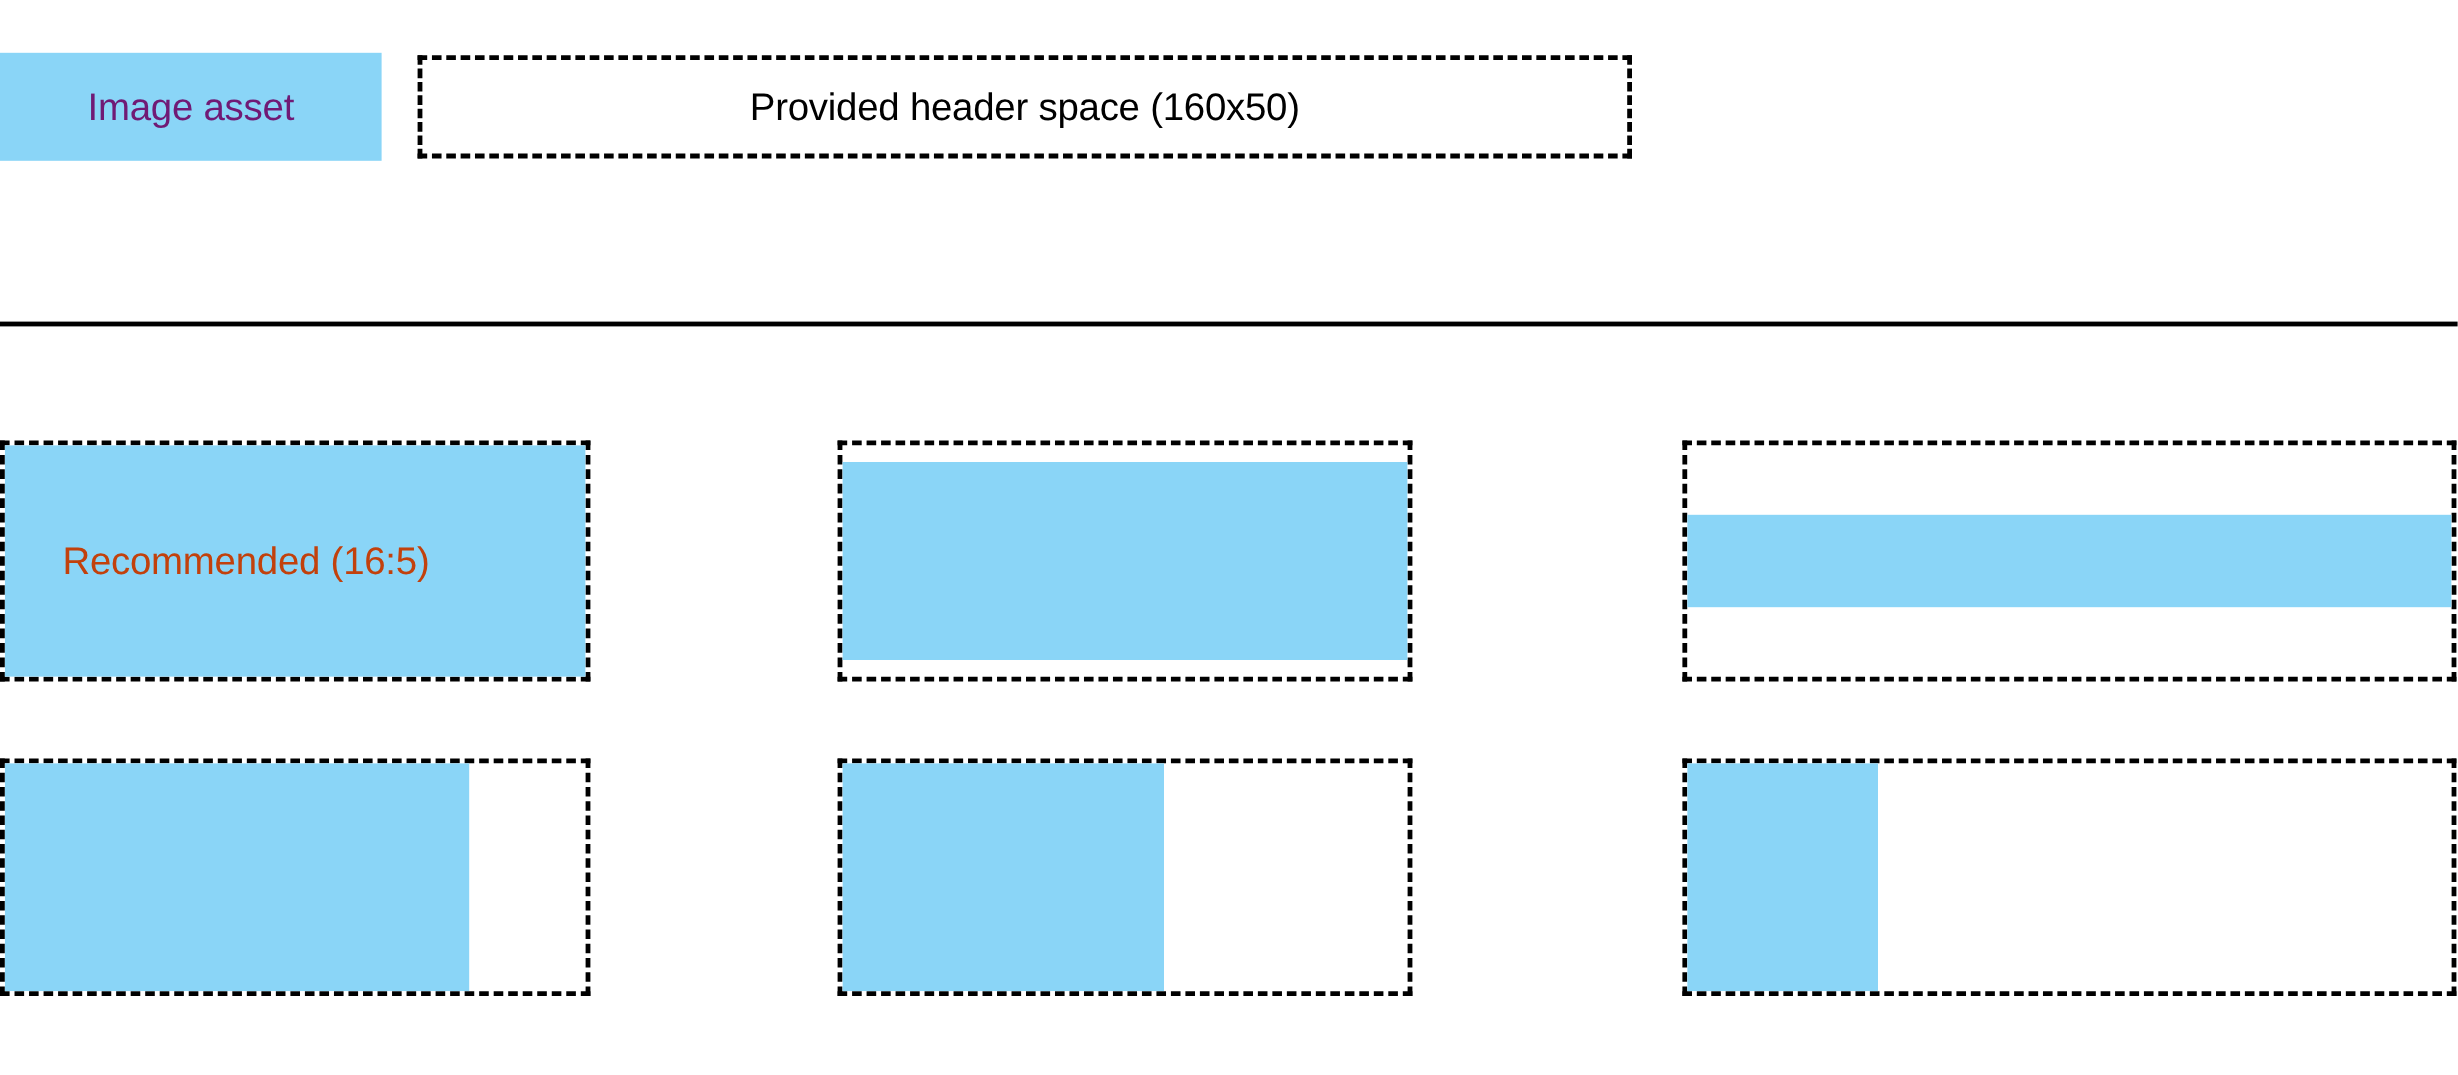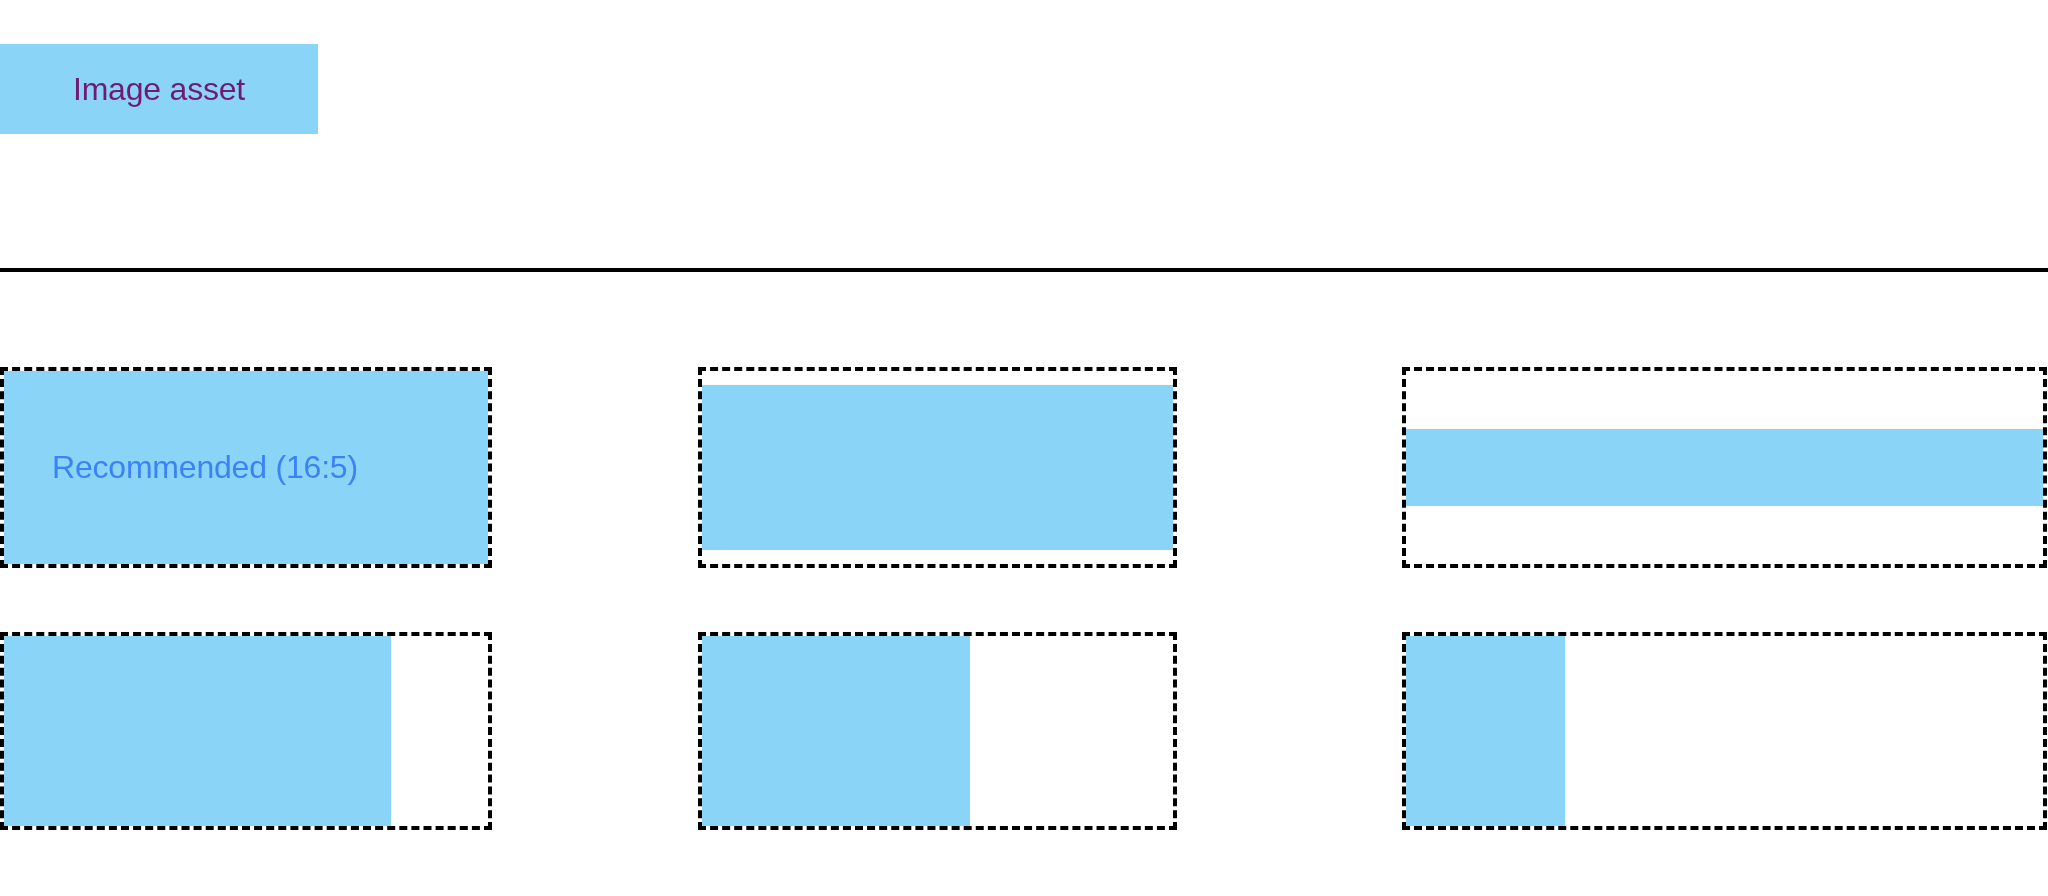--- a/index.html
+++ b/index.html
@@ -121,36 +121,39 @@
   .cell-label {
     position: absolute;
     left: 0; top: 0; right: 0; bottom: 0;
     display: flex;
     align-items: center;
     justify-content: flex-start;
     padding-left: 48px;
     box-sizing: border-box;
     font-size: 32px;
     letter-spacing: -0.2px;
-    color: #3b82f6;
+    color: #c2410c;
     white-space: nowrap;
     pointer-events: none;
   }
 </style>
 </head>
 <body style="background: rgb(255, 255, 255);">
 
 <div class="canvas">
 
   <div class="header-row">
 
     <div class="header-asset" style="background: rgb(138, 213, 247);">
       <span class="header-asset-label">Image asset</span>
     </div>
 
+    <div class="header-space" style="border-color: rgb(0, 0, 0);">
+      <span class="header-space-label">Provided header space (160x50)</span>
+    </div>
 
   </div>
 
   <div class="divider" style="background: rgb(0, 0, 0);"></div>
 
   <div class="sample-grid">
 
     <div class="sample-row row-1">
       <div class="sample-cell col-1" style="border-color: rgb(0, 0, 0);">
         <div class="fill" style="background: rgb(138, 213, 247); left: 0%; top: 0%; width: 100%; height: 100%;"></div>

